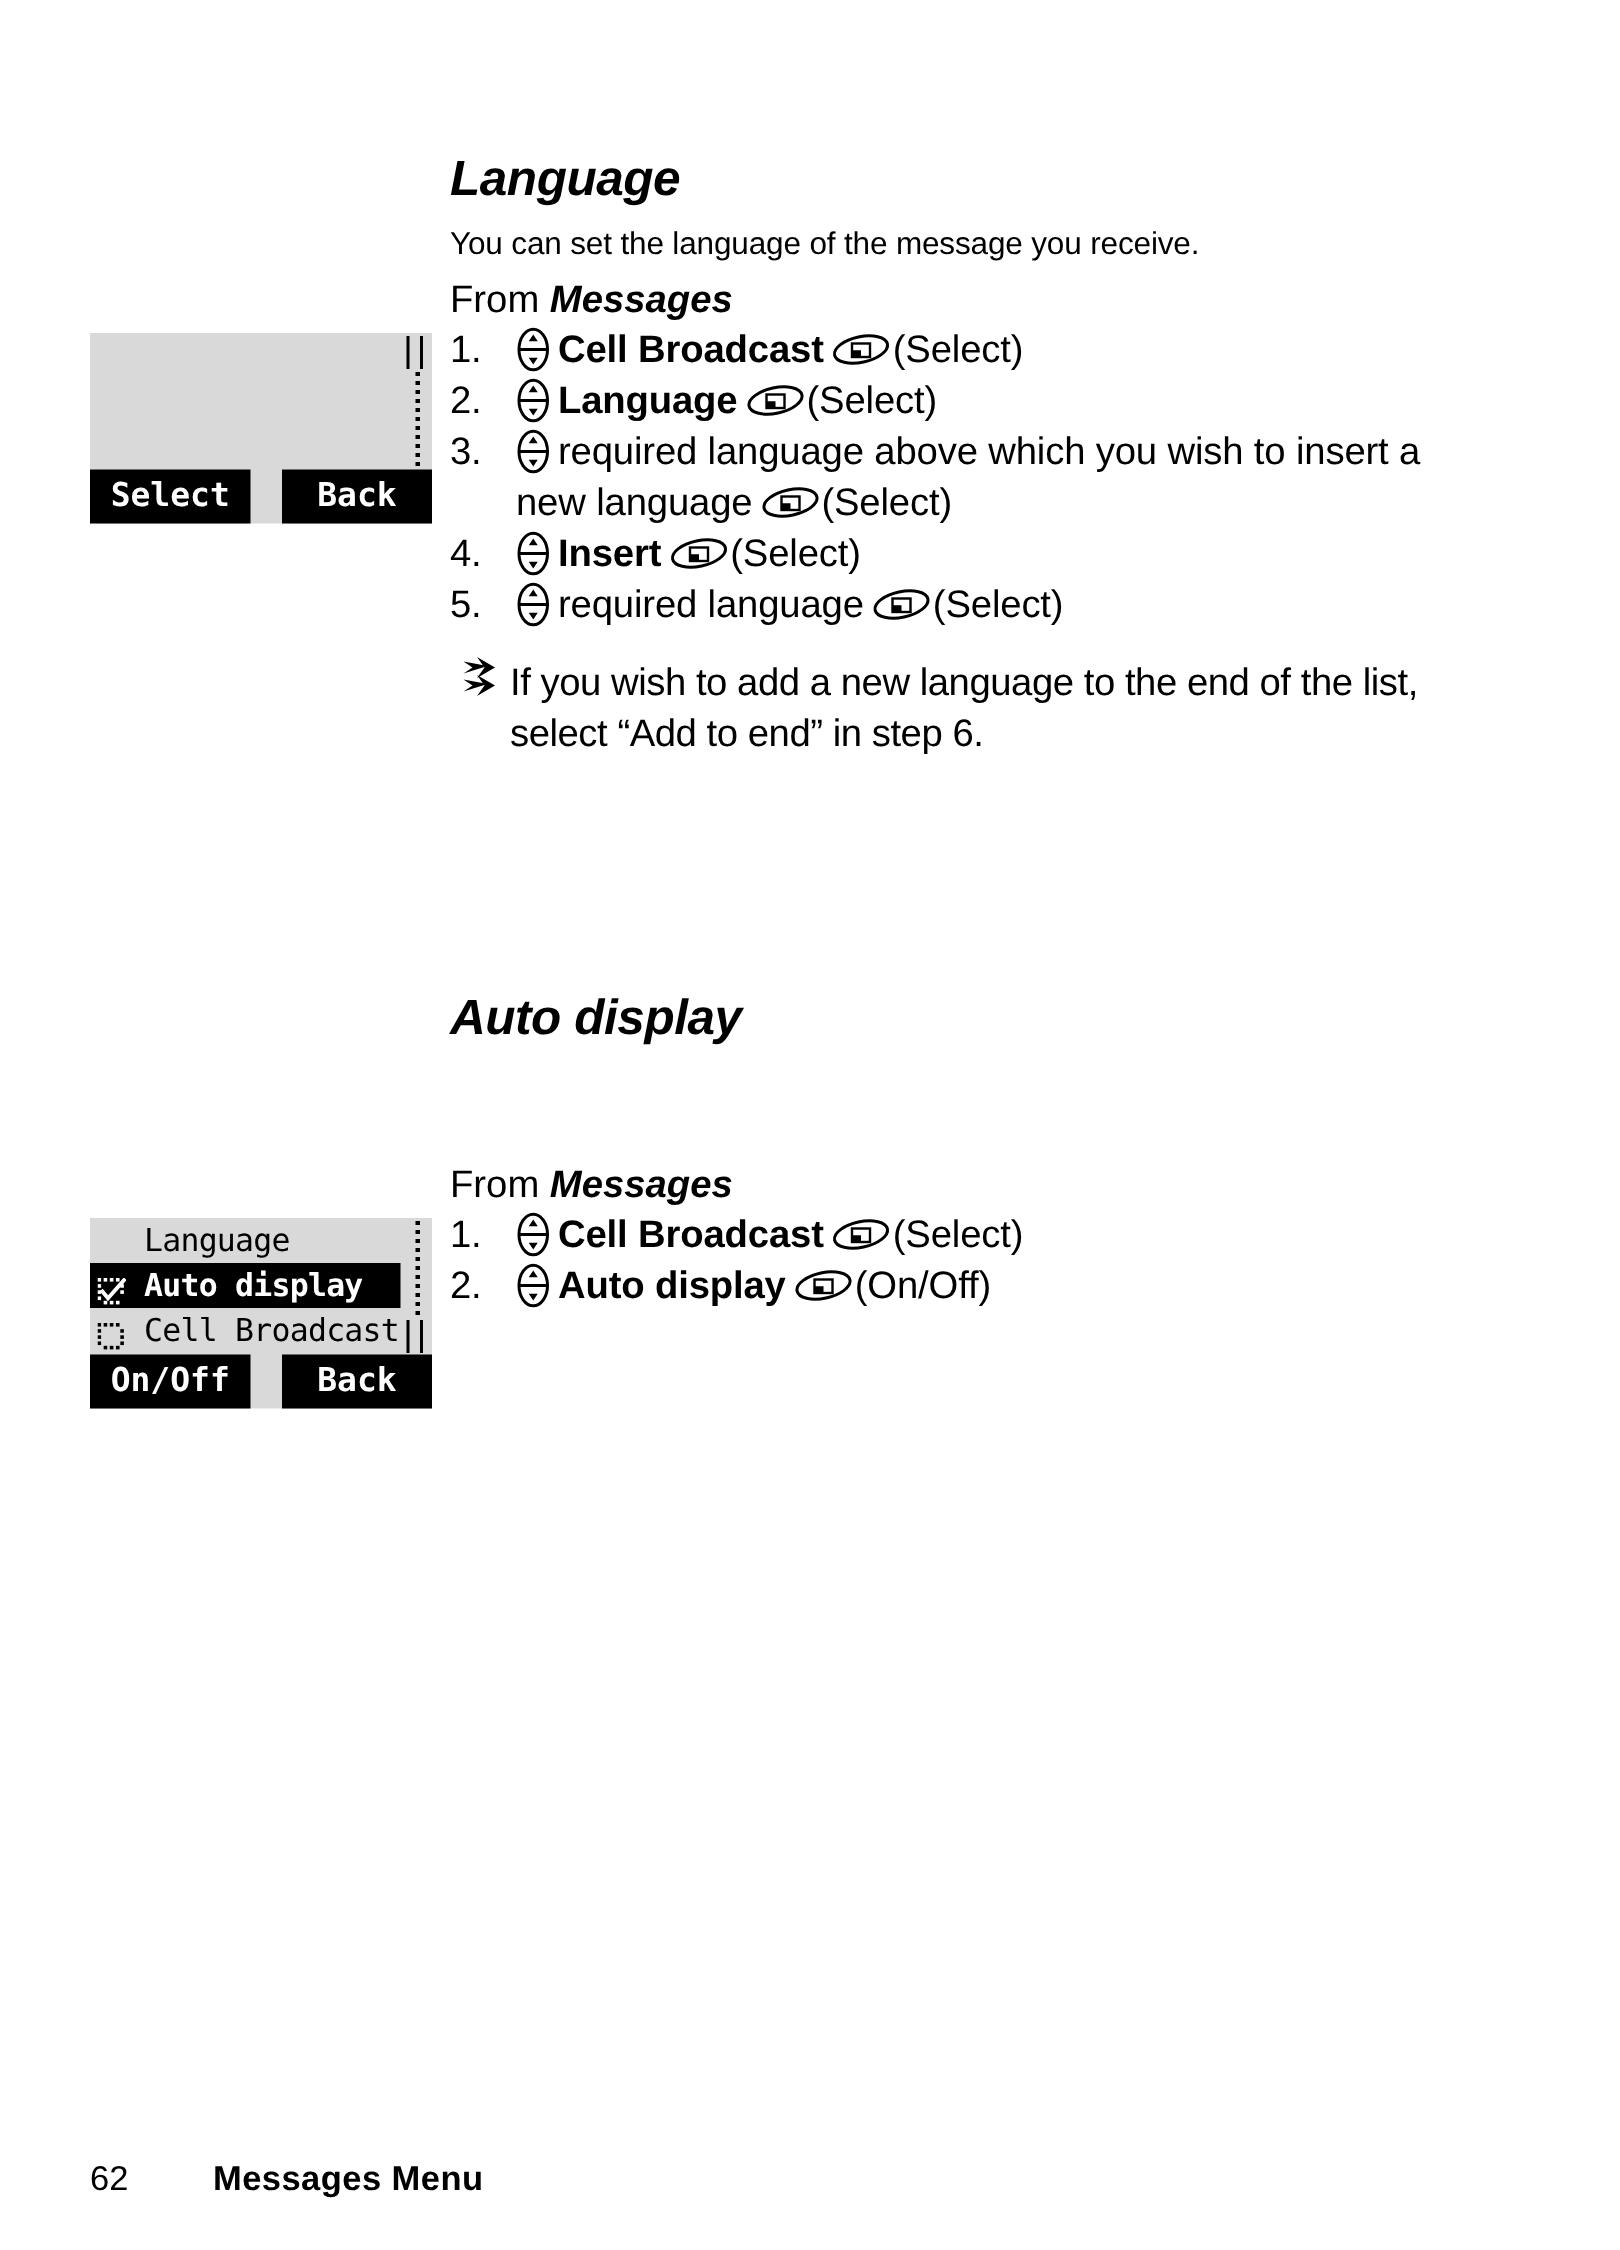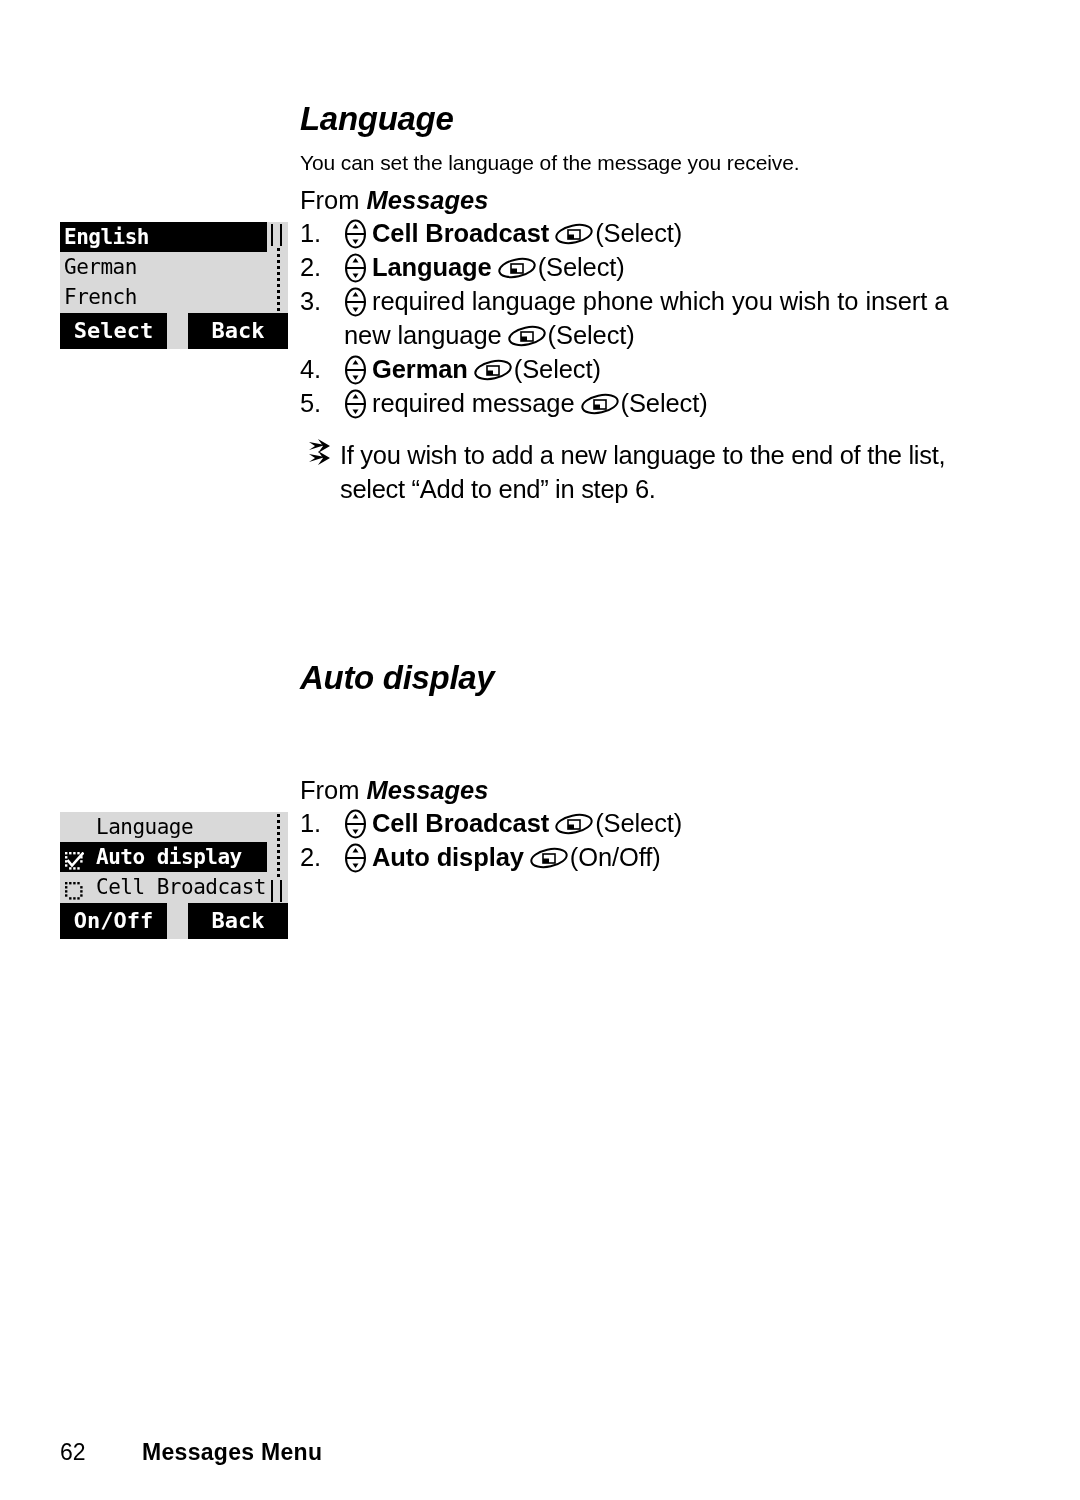--- a/index.html
+++ b/index.html
@@ -284,57 +284,57 @@
 
     <div class="step">
       <span class="step-num">3.</span>
       <span class="nav-key">
         <svg viewBox="0 0 23 30" width="23" height="30">
             <ellipse cx="11.5" cy="15" rx="9.5" ry="13.5" fill="none" stroke="#000" stroke-width="2"></ellipse>
             <line x1="2" y1="15" x2="21" y2="15" stroke="#000" stroke-width="2"></line>
             <polygon points="11.5,5 8.5,9.5 14.5,9.5" fill="#000"></polygon>
             <polygon points="11.5,25 8.5,20.5 14.5,20.5" fill="#000"></polygon>
           </svg>
-      </span><span class="step-label plain">required language phone which you wish to insert a new language</span><span class="soft-key">
+      </span><span class="step-label plain">required language above which you wish to insert a new language</span><span class="soft-key">
         <svg viewBox="0 0 40 24" width="40" height="24">
             <ellipse cx="20" cy="12" rx="18" ry="8.5" fill="none" stroke="#000" stroke-width="2" transform="rotate(-12 20 12)"></ellipse>
             <rect x="14" y="8" width="12" height="9" fill="none" stroke="#000" stroke-width="1.6"></rect>
             <rect x="14" y="12.5" width="6" height="4.5" fill="#000"></rect>
           </svg>
       </span><span class="step-tail">(Select)</span>
     </div>
 
     <div class="step">
       <span class="step-num">4.</span>
       <span class="nav-key">
         <svg viewBox="0 0 23 30" width="23" height="30">
             <ellipse cx="11.5" cy="15" rx="9.5" ry="13.5" fill="none" stroke="#000" stroke-width="2"></ellipse>
             <line x1="2" y1="15" x2="21" y2="15" stroke="#000" stroke-width="2"></line>
             <polygon points="11.5,5 8.5,9.5 14.5,9.5" fill="#000"></polygon>
             <polygon points="11.5,25 8.5,20.5 14.5,20.5" fill="#000"></polygon>
           </svg>
-      </span><span class="step-label">German</span><span class="soft-key">
+      </span><span class="step-label">Insert</span><span class="soft-key">
         <svg viewBox="0 0 40 24" width="40" height="24">
             <ellipse cx="20" cy="12" rx="18" ry="8.5" fill="none" stroke="#000" stroke-width="2" transform="rotate(-12 20 12)"></ellipse>
             <rect x="14" y="8" width="12" height="9" fill="none" stroke="#000" stroke-width="1.6"></rect>
             <rect x="14" y="12.5" width="6" height="4.5" fill="#000"></rect>
           </svg>
       </span><span class="step-tail">(Select)</span>
     </div>
 
     <div class="step">
       <span class="step-num">5.</span>
       <span class="nav-key">
         <svg viewBox="0 0 23 30" width="23" height="30">
             <ellipse cx="11.5" cy="15" rx="9.5" ry="13.5" fill="none" stroke="#000" stroke-width="2"></ellipse>
             <line x1="2" y1="15" x2="21" y2="15" stroke="#000" stroke-width="2"></line>
             <polygon points="11.5,5 8.5,9.5 14.5,9.5" fill="#000"></polygon>
             <polygon points="11.5,25 8.5,20.5 14.5,20.5" fill="#000"></polygon>
           </svg>
-      </span><span class="step-label plain">required message</span><span class="soft-key">
+      </span><span class="step-label plain">required language</span><span class="soft-key">
         <svg viewBox="0 0 40 24" width="40" height="24">
             <ellipse cx="20" cy="12" rx="18" ry="8.5" fill="none" stroke="#000" stroke-width="2" transform="rotate(-12 20 12)"></ellipse>
             <rect x="14" y="8" width="12" height="9" fill="none" stroke="#000" stroke-width="1.6"></rect>
             <rect x="14" y="12.5" width="6" height="4.5" fill="#000"></rect>
           </svg>
       </span><span class="step-tail">(Select)</span>
     </div>
   </div>
 
   <div class="notes" id="notes-language">
@@ -393,31 +393,20 @@
         <svg viewBox="0 0 40 24" width="40" height="24">
             <ellipse cx="20" cy="12" rx="18" ry="8.5" fill="none" stroke="#000" stroke-width="2" transform="rotate(-12 20 12)"></ellipse>
             <rect x="14" y="8" width="12" height="9" fill="none" stroke="#000" stroke-width="1.6"></rect>
             <rect x="14" y="12.5" width="6" height="4.5" fill="#000"></rect>
           </svg>
       </span><span class="step-tail">(On/Off)</span>
     </div>
   </div>
 
   <div class="lcd" id="lcd-language">
-    <div class="lcd-rows">
-      <div class="lcd-row selected">
-        <span>English</span>
-      </div>
-      <div class="lcd-row">
-        <span>German</span>
-      </div>
-      <div class="lcd-row">
-        <span>French</span>
-      </div>
-    </div>
     <div class="lcd-scroll-track"></div>
     <div class="lcd-scroll-thumb thumb-top"></div>
     <div class="lcd-softkeys">
       <div class="softkey softkey-left">Select</div>
       <div class="softkey softkey-right">Back</div>
     </div>
   </div>
 
   <div class="lcd" id="lcd-autodisplay">
     <div class="lcd-rows">

